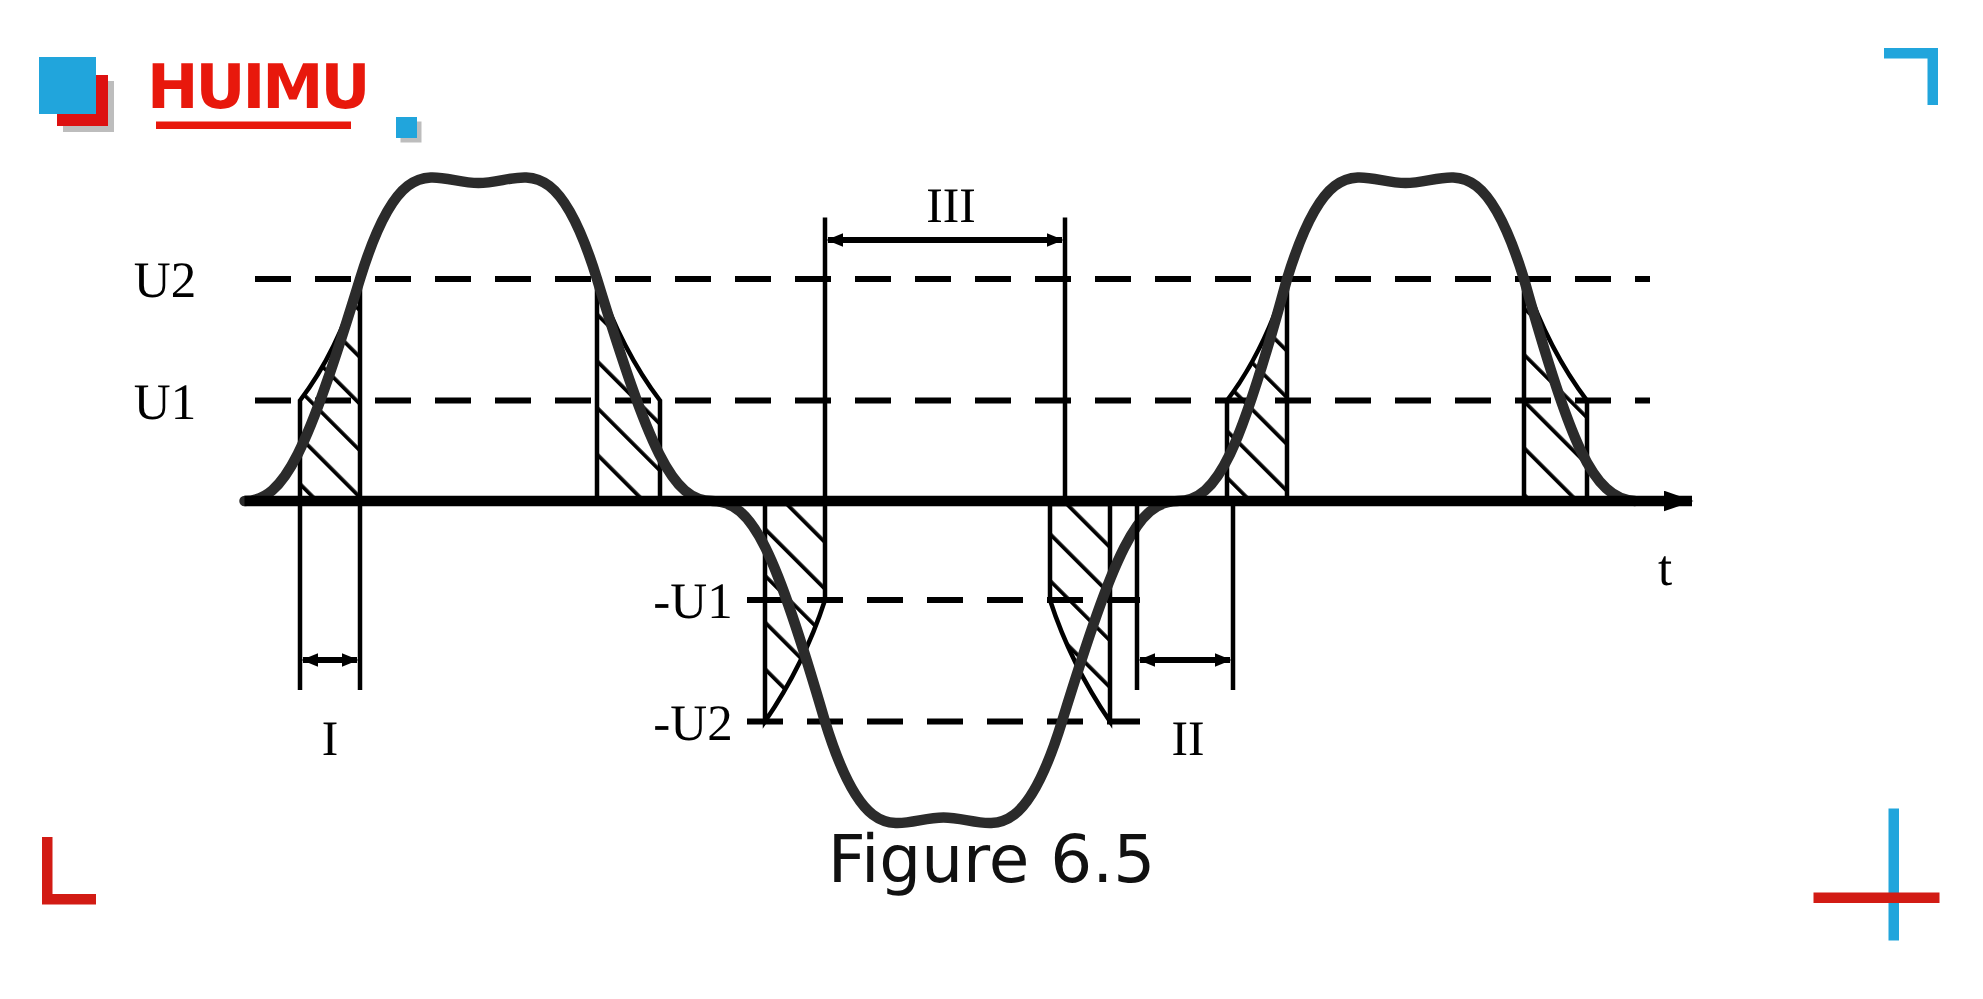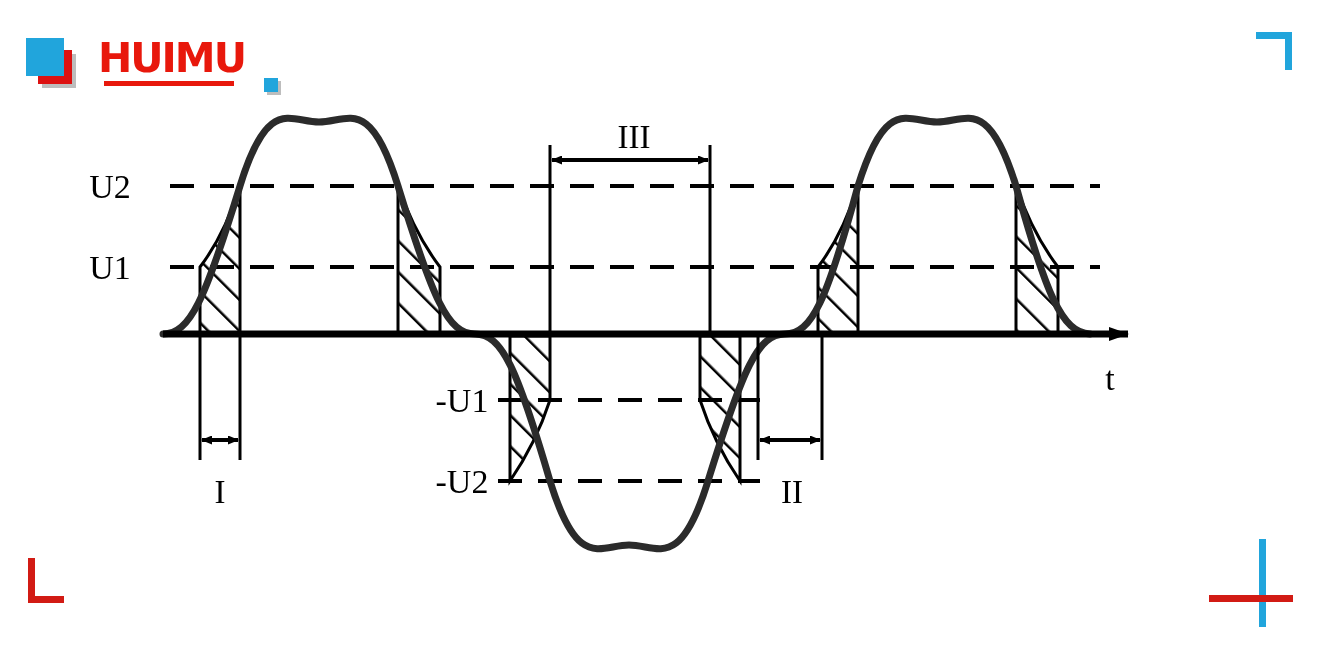--- a/index.html
+++ b/index.html
@@ -238,14 +238,15 @@
     <text class="serif-label" x="110" y="279" text-anchor="middle">U1</text>
     <text class="serif-label" x="462" y="412" text-anchor="middle">-U1</text>
     <text class="serif-label" x="462" y="493" text-anchor="middle">-U2</text>
     <text class="serif-label" x="1110" y="390" text-anchor="middle">t</text>
 
     <text class="serif-roman" x="220" y="503" text-anchor="middle">I</text>
     <text class="serif-roman" x="792" y="503" text-anchor="middle">II</text>
     <text class="serif-roman" x="634" y="148" text-anchor="middle">III</text>
   </svg>
 
+  <div class="caption">Figure 6.5</div>
 
 </div>
 
 </body></html>

